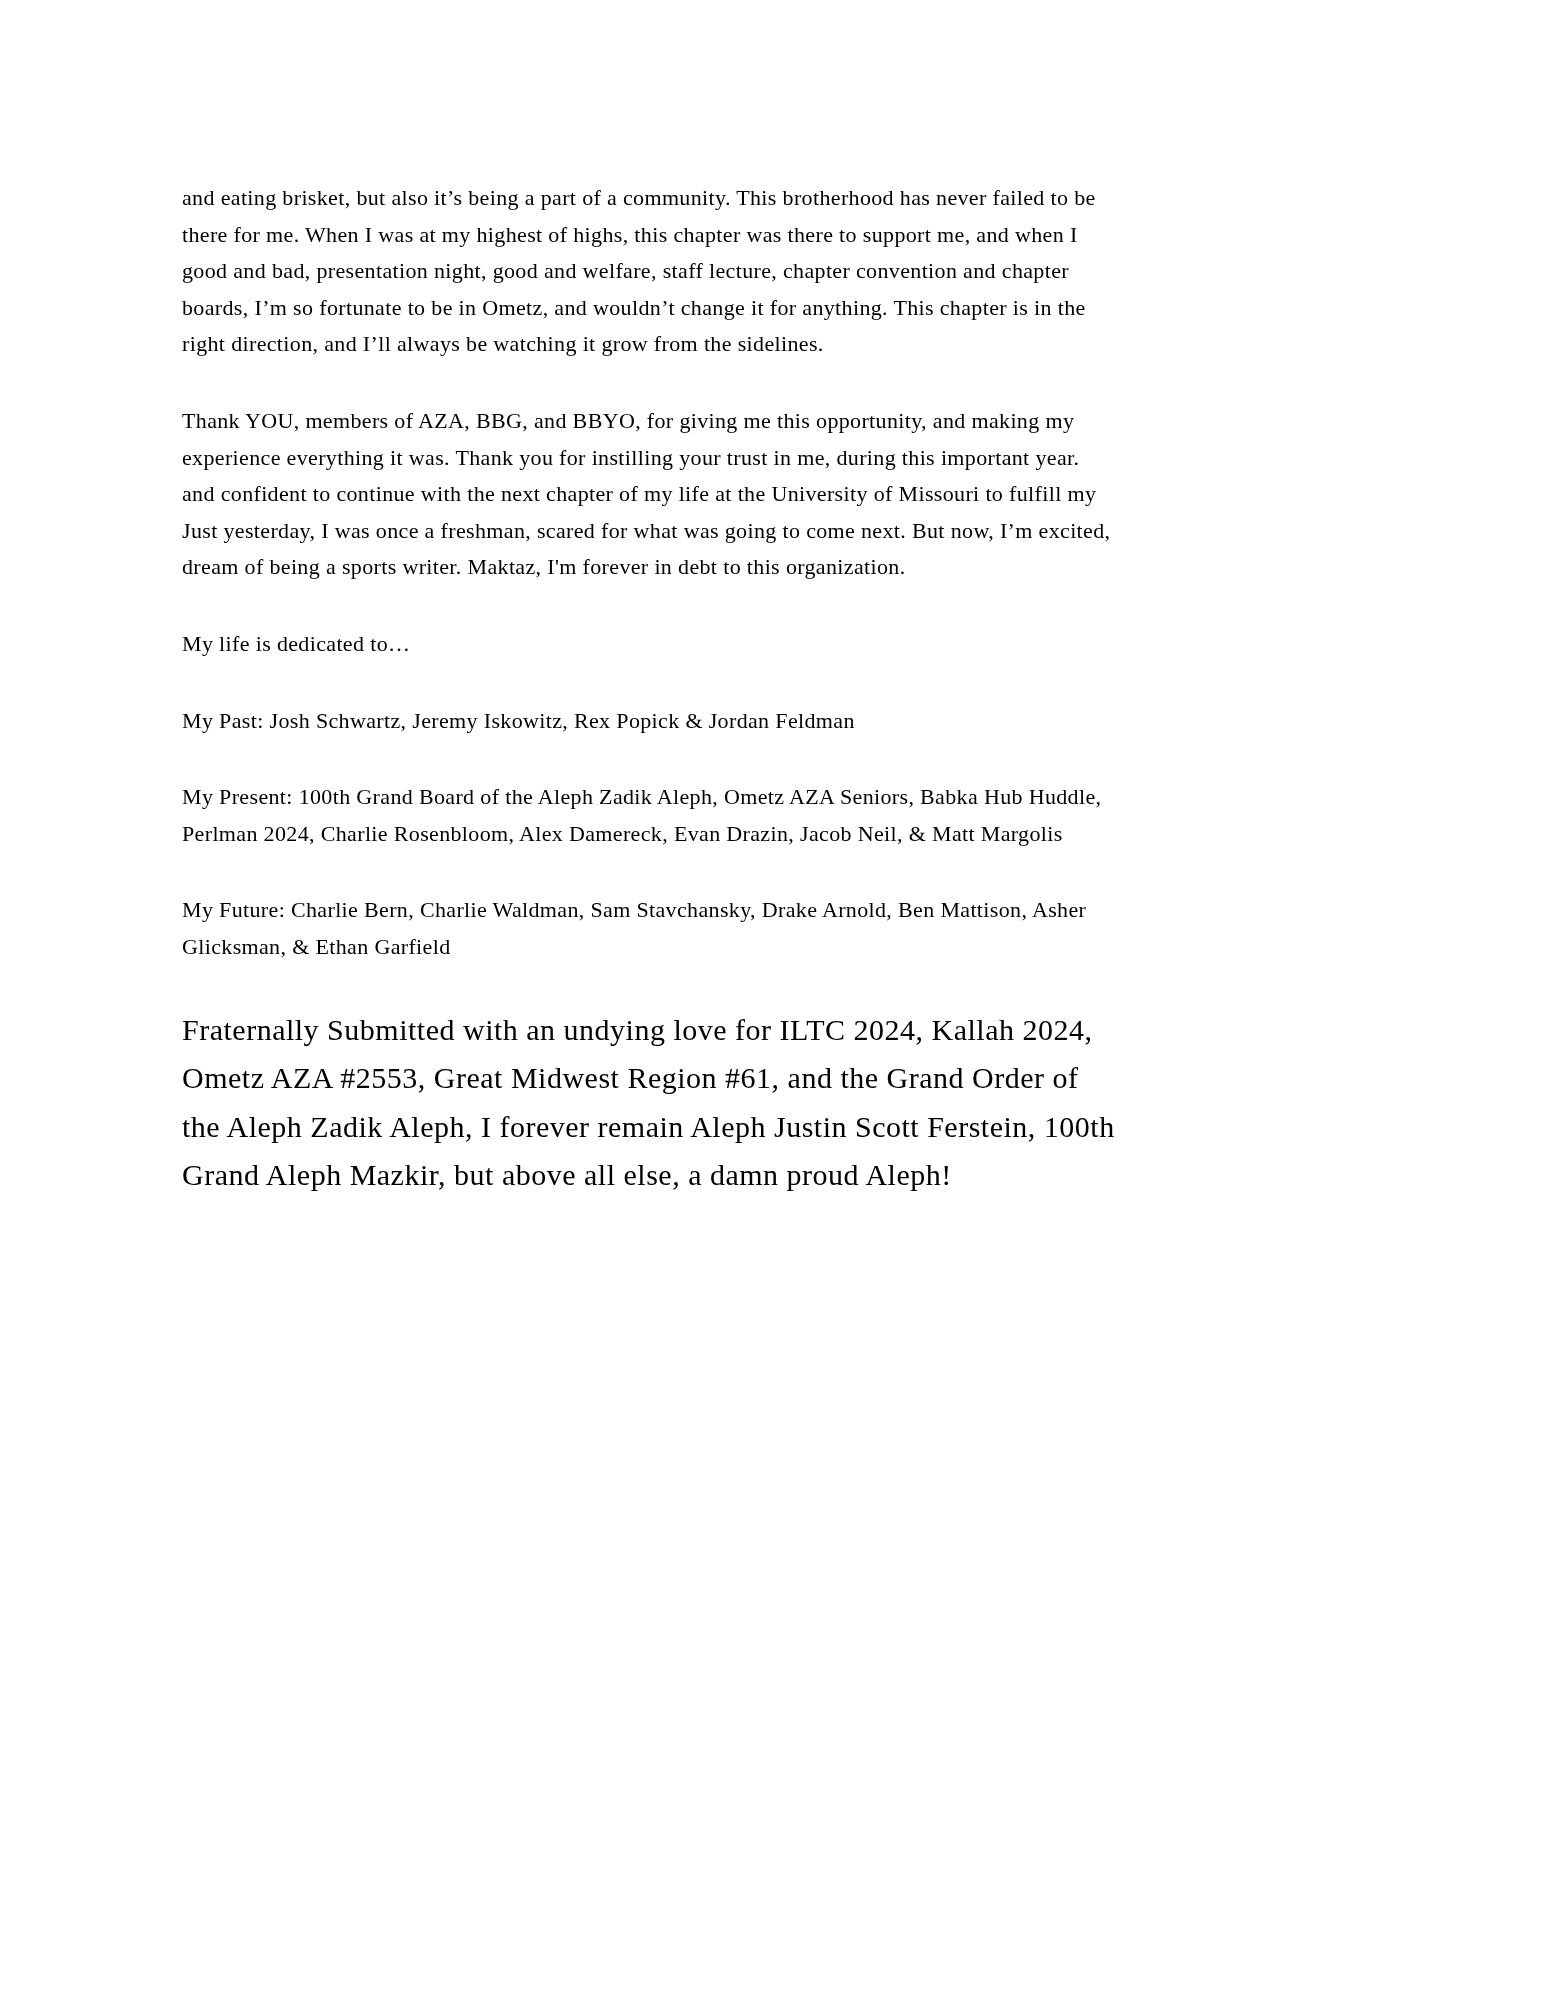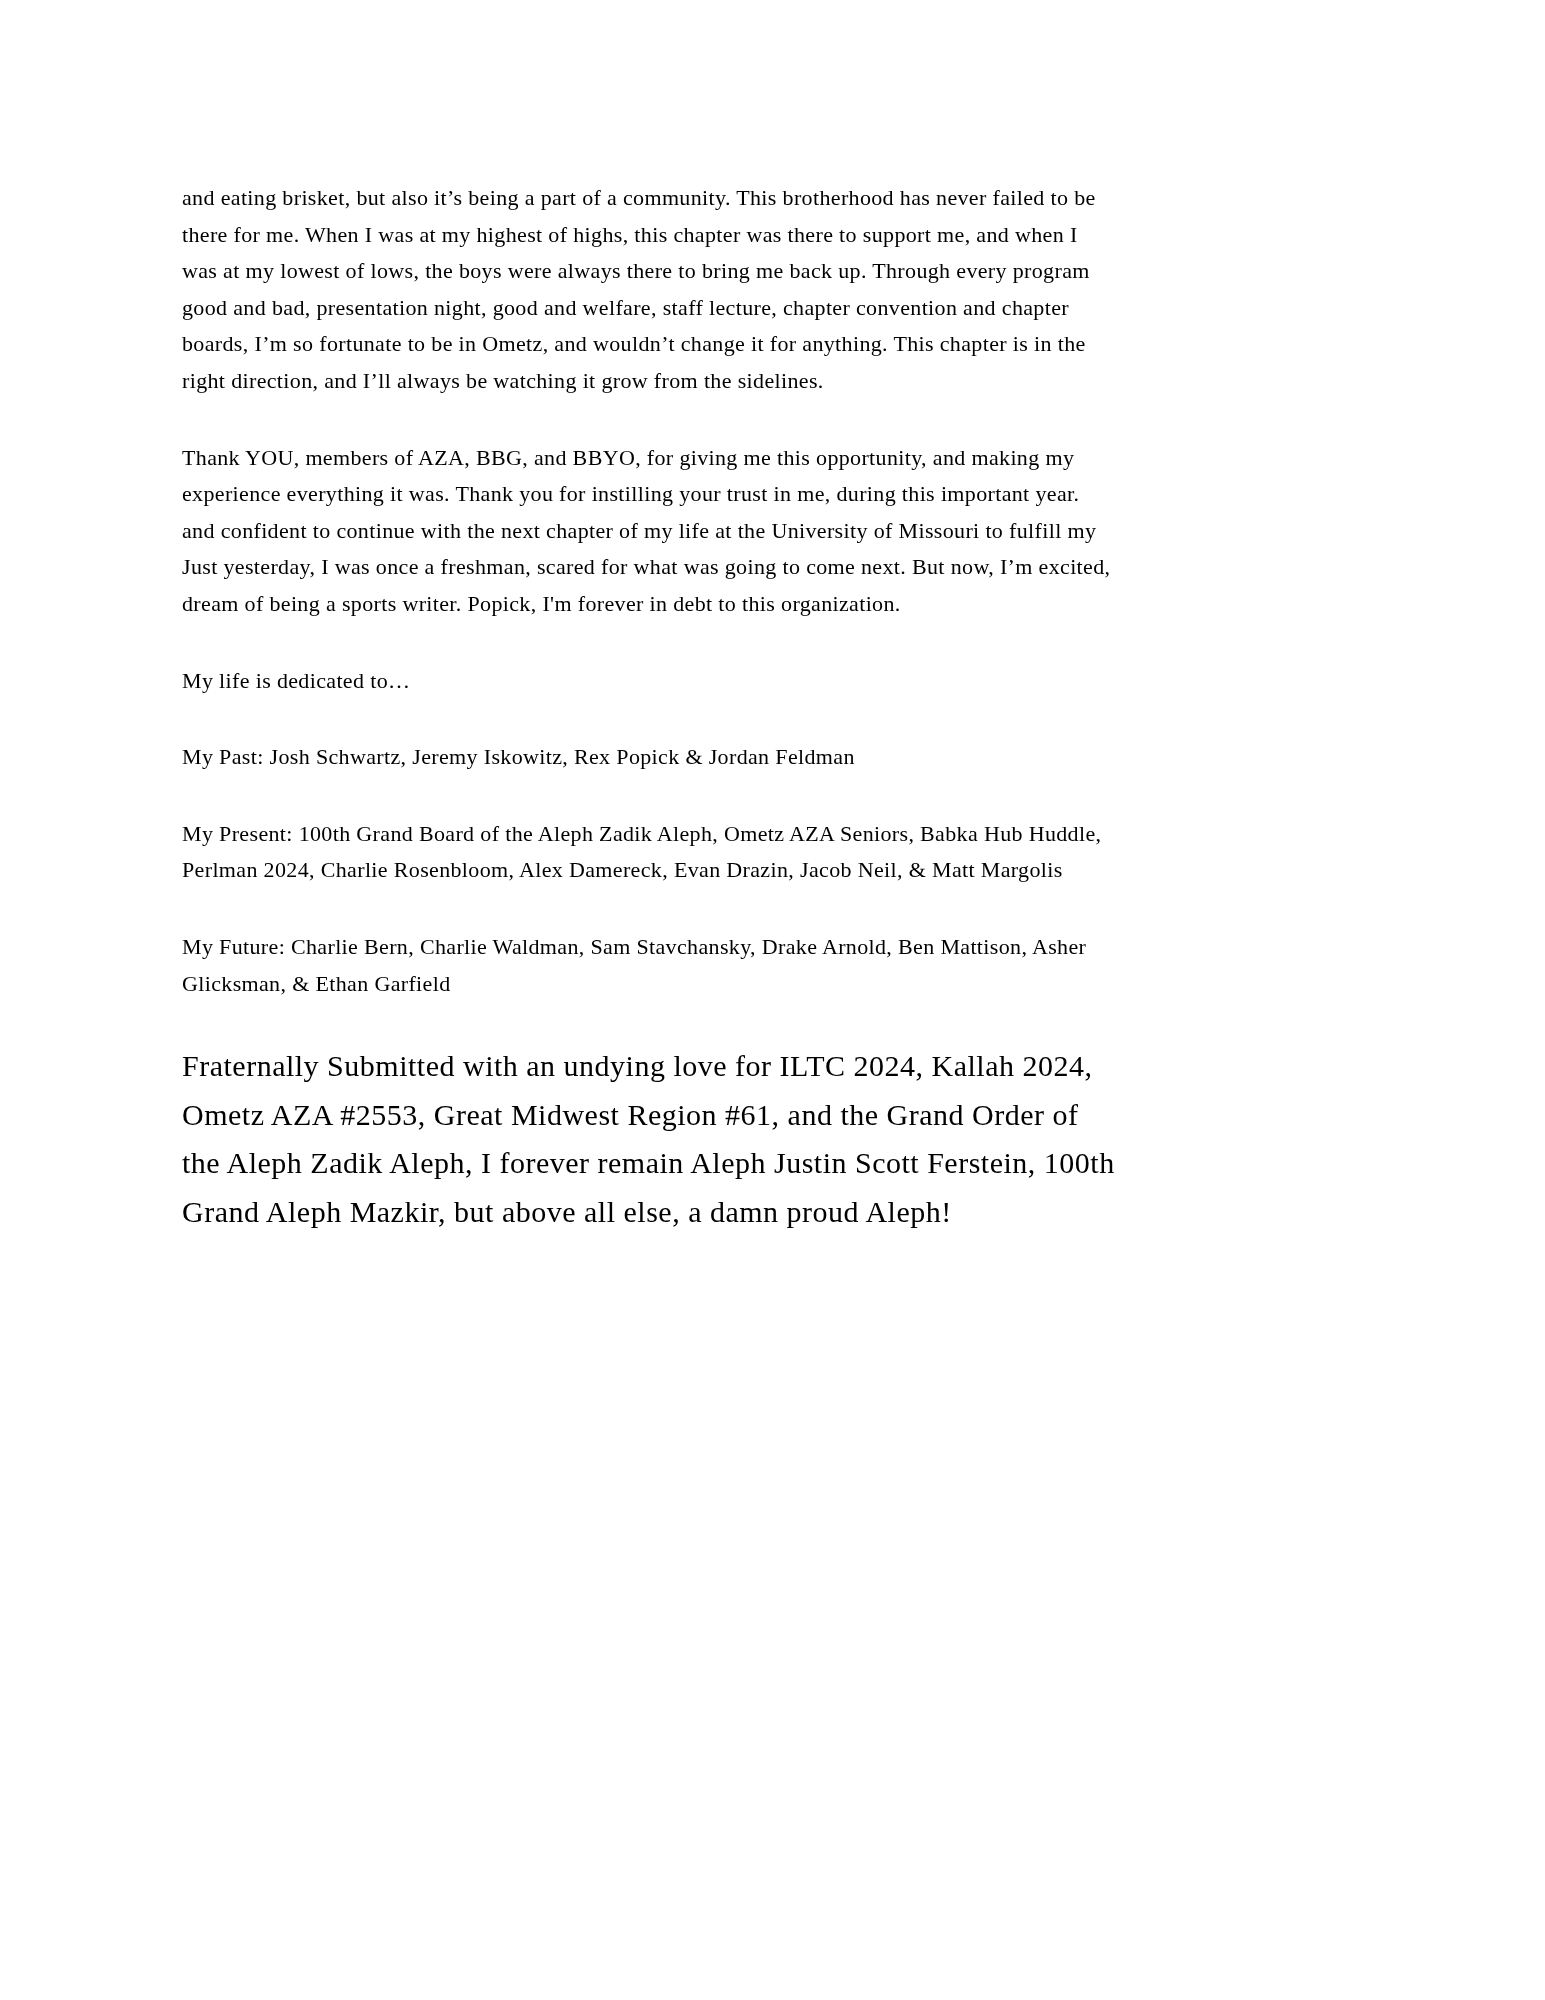--- a/index.html
+++ b/index.html
@@ -39,32 +39,31 @@
   }
 </style>
 </head>
 <body>
 
 <div class="page">
 
   <p class="para">
     <span class="line">and eating brisket, but also it’s being a part of a community. This brotherhood has never failed to be</span>
     <span class="line">there for me. When I was at my highest of highs, this chapter was there to support me, and when I</span>
-    <span class="line">was at my lowest of lows, the boys were always there to bring me back up. Through every program</span>
     <span class="line">good and bad, presentation night, good and welfare, staff lecture, chapter convention and chapter</span>
     <span class="line">boards, I’m so fortunate to be in Ometz, and wouldn’t change it for anything. This chapter is in the</span>
     <span class="line">right direction, and I’ll always be watching it grow from the sidelines.</span>
   </p>
 
   <p class="para">
     <span class="line"><span class="b">Thank YOU</span><span>, members of AZA, BBG, and BBYO, for giving me this opportunity, and making my</span></span>
     <span class="line">experience everything it was. Thank you for instilling your trust in me, during this important year.</span>
     <span class="line">and confident to continue with the next chapter of my life at the University of Missouri to fulfill my</span>
     <span class="line">Just yesterday, I was once a freshman, scared for what was going to come next. But now, I’m excited,</span>
-    <span class="line"><span>dream of being a sports writer. Popick, </span><span class="b">I'm forever in debt to this organization.</span></span>
+    <span class="line"><span>dream of being a sports writer. Maktaz, </span><span class="b">I'm forever in debt to this organization.</span></span>
   </p>
 
   <p class="para">
     <span class="line"><span class="b">My life is dedicated to</span><span>…</span></span>
   </p>
 
   <p class="para">
     <span class="line"><span class="b">My Past:</span><span> Josh Schwartz, Jeremy Iskowitz, Rex Popick &amp; Jordan Feldman</span></span>
   </p>
 

